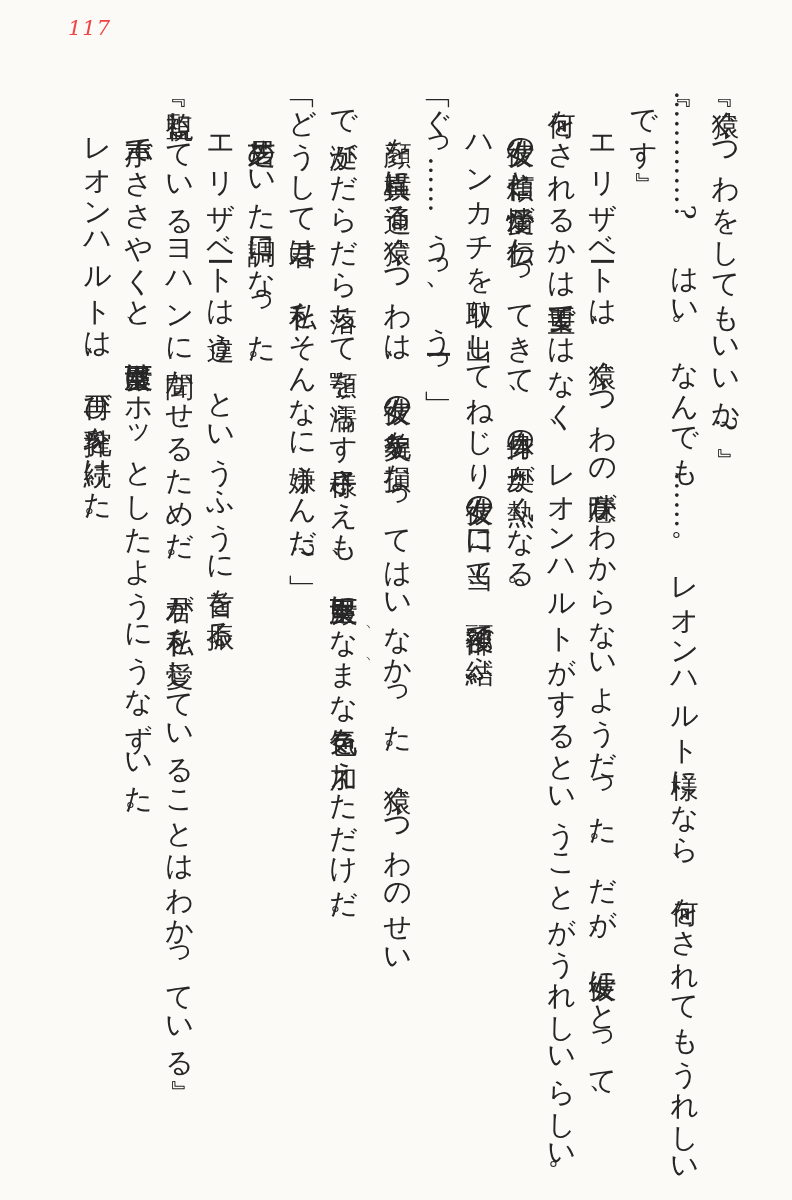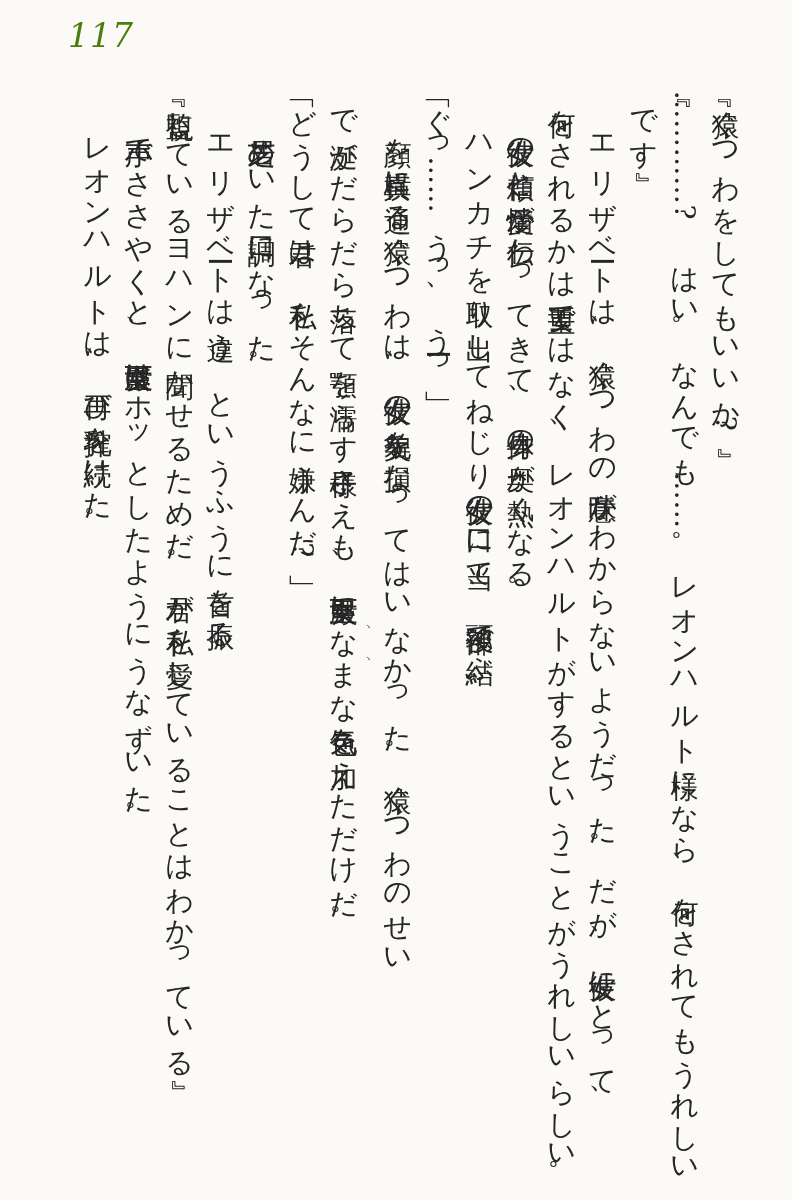--- a/index.html
+++ b/index.html
@@ -16,23 +16,23 @@
   }
   .page {
     position: absolute;
     inset: 0;
     background: #fbfaf7;
   }
   .page-number {
     position: absolute;
     top: 16px;
     left: 68px;
-    font-size: 33px;
+    font-size: 21px;
     font-style: italic;
-    color: #4d7c0f;
+    color: #ef4444;
     letter-spacing: 1px;
   }
   .text-block {
     position: absolute;
     top: 90px;
     right: 46px;
     height: 1102px;
     writing-mode: vertical-rl;
     text-orientation: mixed;
     font-size: 28px;

